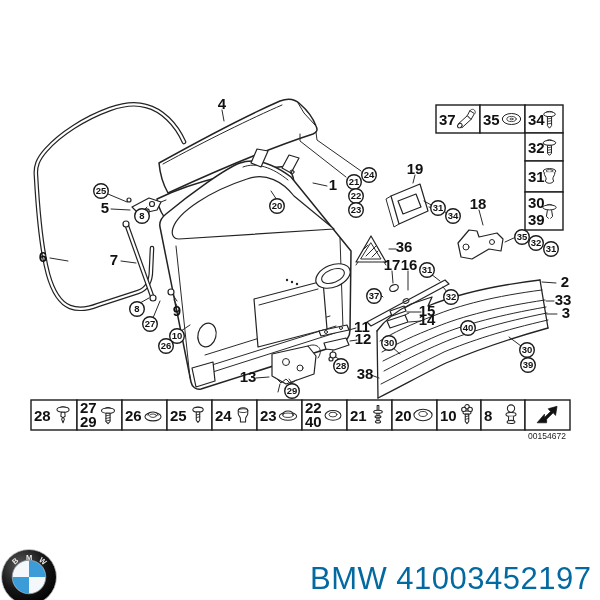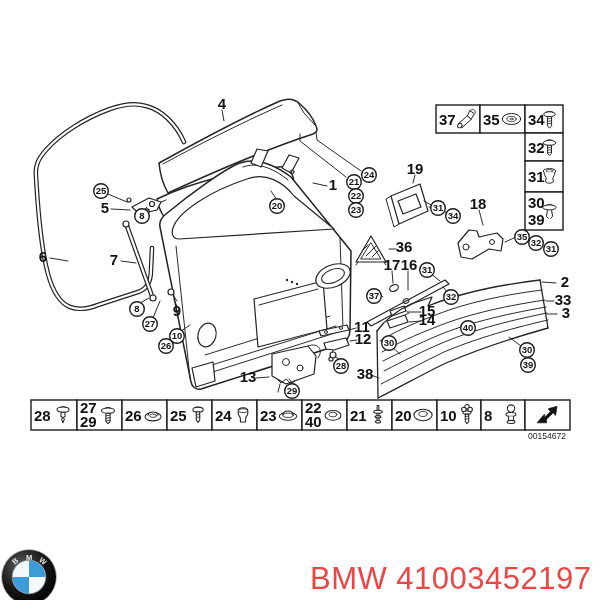--- a/index.html
+++ b/index.html
@@ -13,21 +13,21 @@
   .fw2{fill:#ffffff;stroke:#232323;stroke-width:1.2;stroke-linejoin:round;}
   .dbl{stroke:#232323;fill:none;stroke-width:4.6;stroke-linecap:round;stroke-linejoin:round;}
   .dblw{stroke:#ffffff;fill:none;stroke-width:2.2;stroke-linecap:round;stroke-linejoin:round;}
   .cobg{fill:#ffffff;stroke:#1c1c1c;stroke-width:1.4;}
   .cot{font:bold 9.5px "Liberation Sans",sans-serif;fill:#111;text-anchor:middle;dominant-baseline:middle;}
   .bl{font:bold 15px "Liberation Sans",sans-serif;fill:#111;text-anchor:middle;dominant-baseline:middle;}
   .bx{fill:#ffffff;stroke:#1c1c1c;stroke-width:1.4;}
   .bxt{font:bold 15px "Liberation Sans",sans-serif;fill:#111;}
   .code{font:8.5px "Liberation Sans",sans-serif;fill:#222;text-anchor:middle;}
   .part-number-text{position:absolute;left:310px;top:561px;font-size:31px;letter-spacing:.5px;
-                    color:#ef4444;white-space:nowrap;}
+                    color:#0369a1;white-space:nowrap;}
   .roundel-letter{font:bold 7.5px "Liberation Sans",sans-serif;fill:#ececec;text-anchor:middle;dominant-baseline:middle;}
 </style>
 </head>
 <body>
 
 <div class="stage">
 
   <svg id="diagram-svg" width="600" height="600" viewBox="0 0 600 600">
     <defs>
       <radialGradient id="ringGrad" cx="35%" cy="30%" r="80%">

